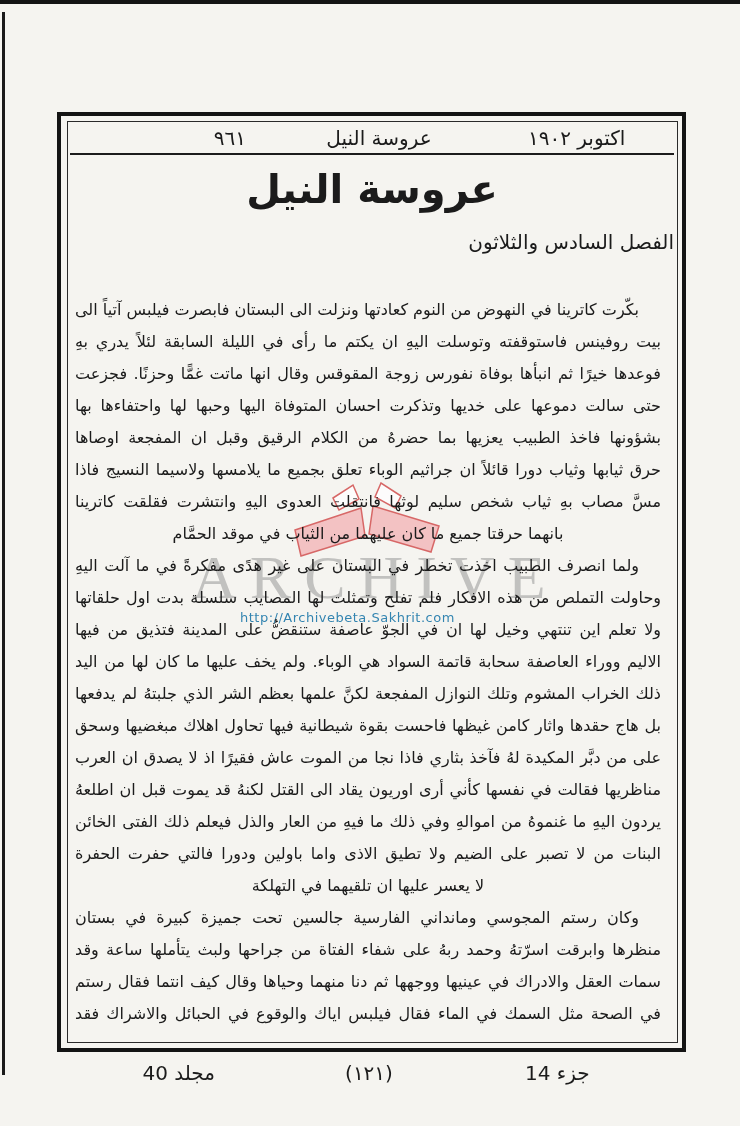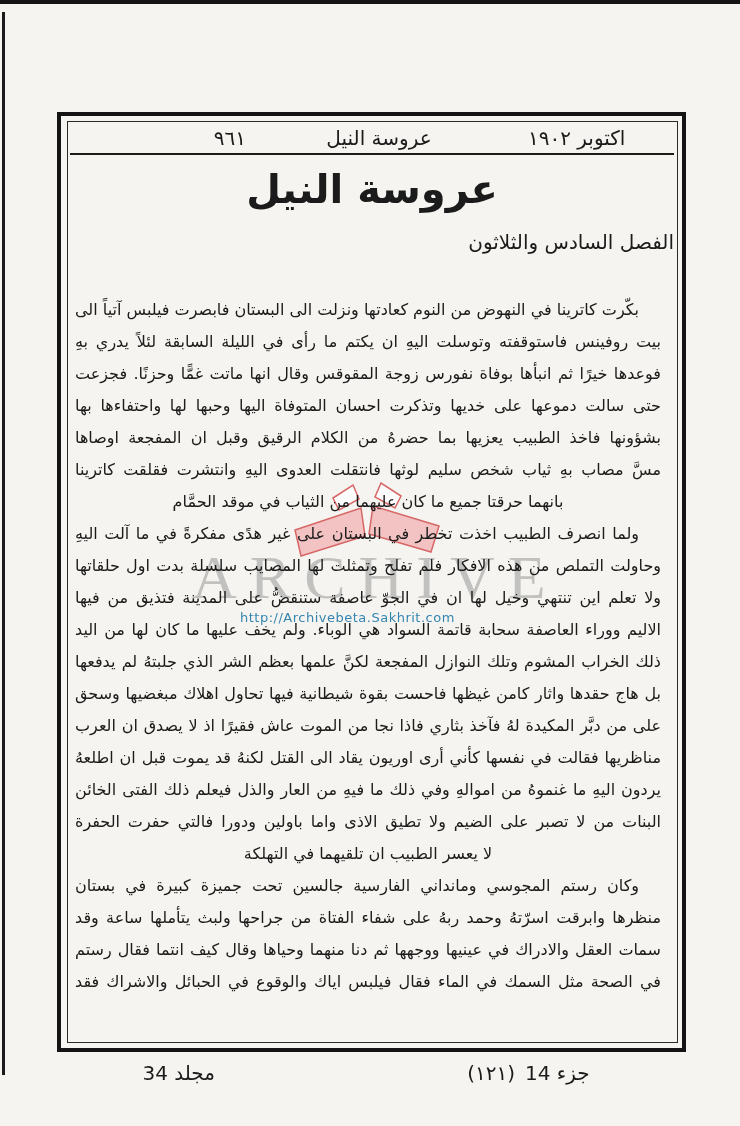--- a/index.html
+++ b/index.html
@@ -29,21 +29,21 @@
   
   .body-text{position:absolute;left:75px;top:262px;width:586px;direction:rtl;z-index:2;
     font-size:16px;margin-top:32px;}
   .line{height:32px;line-height:32px;text-align:justify;text-align-last:justify;overflow:hidden;}
   .line.first{padding-right:22px;}
   .line.center{text-align:center;text-align-last:center;padding-right:0;}
   
   .ftr{position:absolute;left:85px;top:1058px;width:570px;height:30px;display:flex;direction:rtl;
     align-items:center;font-size:20px;z-index:2;}
   .ftr .part{width:130px;text-align:left;direction:rtl;padding-left:10px;}
-  .ftr .pageno{flex:1;text-align:right;}
+  .ftr .pageno{flex:1;text-align:center;}
   .ftr .volume{width:130px;text-align:right;direction:rtl;padding-right:8px;}
   
   .wm-logo{position:absolute;left:293px;top:482px;width:148px;height:80px;z-index:1;opacity:.8;}
   .wm-text{position:absolute;left:192px;top:542px;width:400px;z-index:1;
     font-family:Liberation Serif, serif;font-size:62px;letter-spacing:13px;
     color:#8f8f8f;opacity:.5;white-space:nowrap;}
   .wm-url{position:absolute;left:240px;top:610px;width:300px;z-index:1;
     font-size:13px;letter-spacing:.5px;color:#0369a1;opacity:.8;}
 </style>
 </head>
@@ -74,41 +74,42 @@
 <div class="story-title">عروسة النيل</div>
 <div class="chapter">الفصل السادس والثلاثون</div>
 
 <div class="body-text">
     <div>
       <div class="line first">بكّرت كاترينا في النهوض من النوم كعادتها ونزلت الى البستان فابصرت فيلبس آتياً الى</div>
       <div class="line">بيت روفينس فاستوقفته وتوسلت اليهِ ان يكتم ما رأى في الليلة السابقة لئلاً يدري بهِ ذووها</div>
       <div class="line">فوعدها خيرًا ثم انبأها بوفاة نفورس زوجة المقوقس وقال انها ماتت غمًّا وحزنًا. فجزعت وبكت</div>
       <div class="line">حتى سالت دموعها على خديها وتذكرت احسان المتوفاة اليها وحبها لها واحتفاءها بها واهتمامها</div>
       <div class="line">بشؤونها فاخذ الطبيب يعزيها بما حضرهُ من الكلام الرقيق وقبل ان المفجعة اوصاها بوجوب</div>
+      <div class="line">حرق ثيابها وثياب دورا قائلاً ان جراثيم الوباء تعلق بجميع ما يلامسها ولاسيما النسيج فاذا</div>
       <div class="line">مسَّ مصاب بهِ ثياب شخص سليم لوثها فانتقلت العدوى اليهِ وانتشرت فقلقت كاترينا واخبرتهُ</div>
       <div class="line center">بانهما حرقتا جميع ما كان عليهما من الثياب في موقد الحمَّام</div>
     </div>
     <div>
       <div class="line first">ولما انصرف الطبيب اخذت تخطر في البستان على غير هدًى مفكرةً في ما آلت اليهِ الحال</div>
       <div class="line">وحاولت التملص من هذه الافكار فلم تفلح وتمثلت لها المصايب سلسلة بدت اول حلقاتها لعينيها</div>
       <div class="line">ولا تعلم اين تنتهي وخيل لها ان في الجوّ عاصفة ستنقضُّ على المدينة فتذيق من فيها العذاب</div>
       <div class="line">الاليم ووراء العاصفة سحابة قاتمة السواد هي الوباء. ولم يخف عليها ما كان لها من اليد في جر</div>
       <div class="line">ذلك الخراب المشوم وتلك النوازل المفجعة لكنَّ علمها بعظم الشر الذي جلبتهُ لم يدفعها الى النوم</div>
       <div class="line">بل هاج حقدها واثار كامن غيظها فاحست بقوة شيطانية فيها تحاول اهلاك مبغضيها وسحق</div>
       <div class="line">على من دبَّر المكيدة لهُ فآخذ بثاري فاذا نجا من الموت عاش فقيرًا اذ لا يصدق ان العرب</div>
       <div class="line">مناظريها فقالت في نفسها كأني أرى اوريون يقاد الى القتل لكنهُ قد يموت قبل ان اطلعهُ</div>
       <div class="line">يردون اليهِ ما غنموهُ من اموالهِ وفي ذلك ما فيهِ من العار والذل فيعلم ذلك الفتى الخائن ان من</div>
       <div class="line">البنات من لا تصبر على الضيم ولا تطيق الاذى واما باولين ودورا فالتي حفرت الحفرة لاوريون</div>
-      <div class="line center">لا يعسر الطبيب ان تلقيهما في التهلكة</div>
+      <div class="line center">لا يعسر عليها ان تلقيهما في التهلكة</div>
     </div>
     <div>
       <div class="line first">وكان رستم المجوسي ومانداني الفارسية جالسين تحت جميزة كبيرة في بستان روفينس وفي</div>
       <div class="line">منظرها وابرقت اسرّتهُ وحمد ربهُ على شفاء الفتاة من جراحها ولبث يتأملها ساعة وقد بدت</div>
       <div class="line">سمات العقل والادراك في عينيها ووجهها ثم دنا منهما وحياها وقال كيف انتما فقال رستم مثلنا</div>
       <div class="line">في الصحة مثل السمك في الماء فقال فيلبس اياك والوقوع في الحبائل والاشراك فقد يدعوك</div>
     </div>
   </div>
 
 <div class="ftr">
   <div class="part">جزء 14</div>
   <div class="pageno">(١٢١)</div>
-  <div class="volume">مجلد 34</div>
+  <div class="volume">مجلد 40</div>
 </div>
 
 </body></html>

